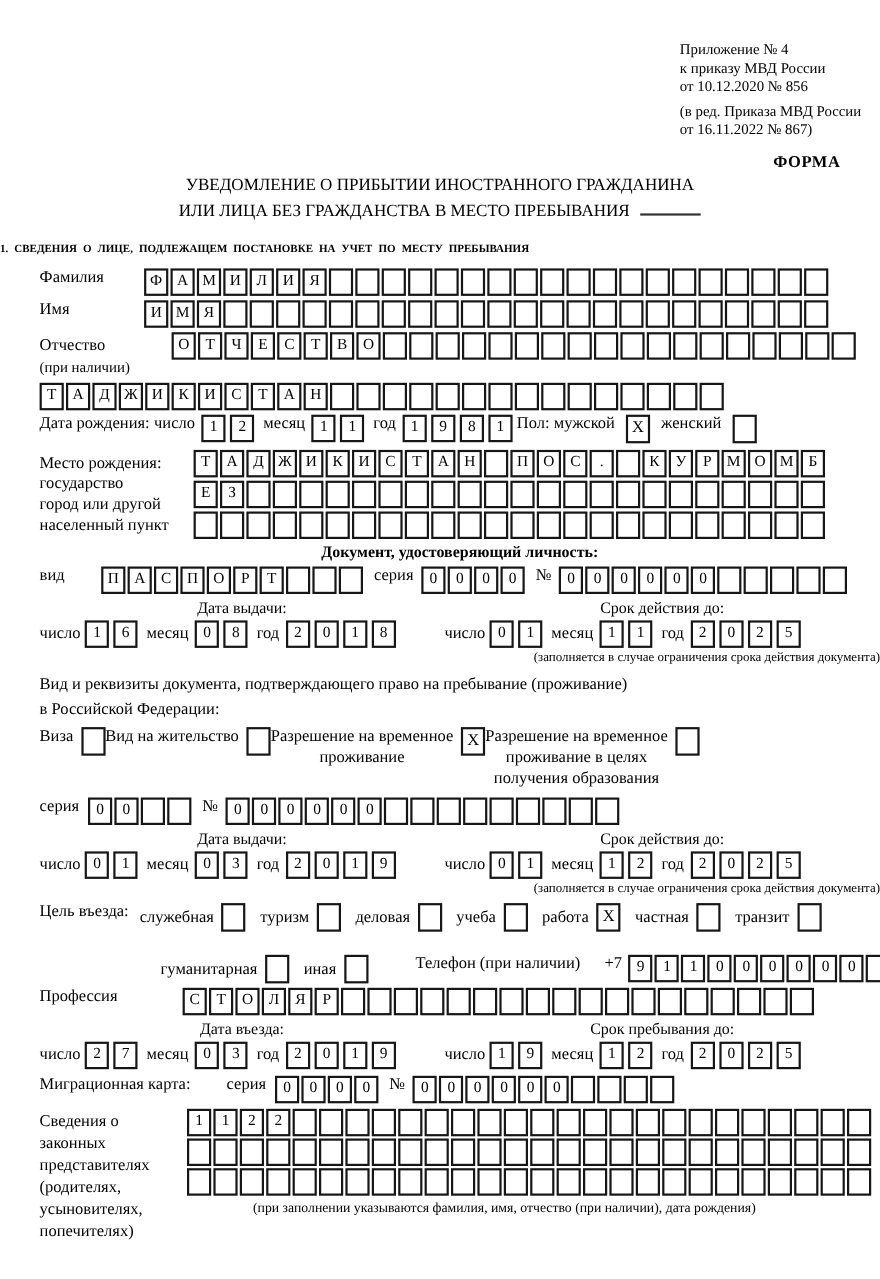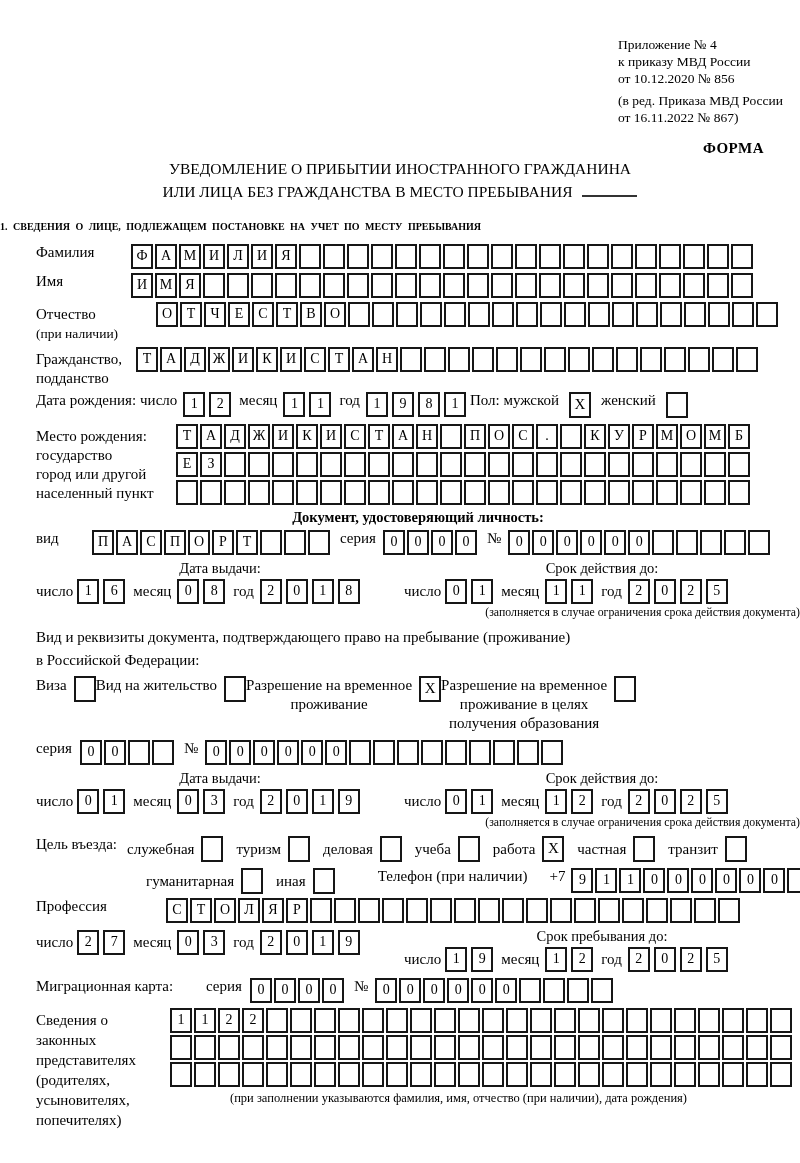--- a/index.html
+++ b/index.html
@@ -78,24 +78,20 @@
 
   <div class="row2l">
     <span class="lblcol w120">
       <span>Отчество</span><br>
       <span class="sub">(при наличии)</span>
     </span>
     <span class="cells"><span class="cell">О</span><span class="cell">Т</span><span class="cell">Ч</span><span class="cell">Е</span><span class="cell">С</span><span class="cell">Т</span><span class="cell">В</span><span class="cell">О</span><span class="cell"></span><span class="cell"></span><span class="cell"></span><span class="cell"></span><span class="cell"></span><span class="cell"></span><span class="cell"></span><span class="cell"></span><span class="cell"></span><span class="cell"></span><span class="cell"></span><span class="cell"></span><span class="cell"></span><span class="cell"></span><span class="cell"></span><span class="cell"></span><span class="cell"></span><span class="cell"></span></span>
   </div>
 
   <div class="row2l">
-    <span class="lblcol w100">
-      <span>Гражданство,</span><br>
-      <span>подданство</span>
-    </span>
     <span class="cells"><span class="cell">Т</span><span class="cell">А</span><span class="cell">Д</span><span class="cell">Ж</span><span class="cell">И</span><span class="cell">К</span><span class="cell">И</span><span class="cell">С</span><span class="cell">Т</span><span class="cell">А</span><span class="cell">Н</span><span class="cell"></span><span class="cell"></span><span class="cell"></span><span class="cell"></span><span class="cell"></span><span class="cell"></span><span class="cell"></span><span class="cell"></span><span class="cell"></span><span class="cell"></span><span class="cell"></span><span class="cell"></span><span class="cell"></span><span class="cell"></span><span class="cell"></span></span>
   </div>
 
   <div class="row dg">
     <span>Дата рождения:</span>
     <span class="w">число</span>
     <span class="cells"><span class="cell">1</span><span class="cell">2</span></span>
     <span class="w">месяц</span>
     <span class="cells"><span class="cell">1</span><span class="cell">1</span></span>
     <span class="w">год</span>
@@ -244,41 +240,42 @@
     <span class="pgroup">
       <span class="pl">частная</span>
       <span class="cb"></span>
     </span>
     <span class="pgroup" style="margin-right:0">
       <span class="pl">транзит</span>
       <span class="cb"></span>
     </span>
   </div>
 
-  <div class="row" style="margin-top:6px">
+  <div class="row" style="margin-top:21px">
     <span class="pgroup" style="margin-left:110px">
       <span class="pl">гуманитарная</span>
       <span class="cb"></span>
     </span>
     <span class="pgroup">
       <span class="pl">иная</span>
       <span class="cb"></span>
     </span>
     <span class="ml30">Телефон (при наличии)</span>
     <span style="margin:0 6px 0 22px">+7</span>
     <span class="cells"><span class="cell">9</span><span class="cell">1</span><span class="cell">1</span><span class="cell">0</span><span class="cell">0</span><span class="cell">0</span><span class="cell">0</span><span class="cell">0</span><span class="cell">0</span><span class="cell"></span></span>
   </div>
 
   <div class="row">
     <span class="w130">Профессия</span>
     <span class="cells"><span class="cell">С</span><span class="cell">Т</span><span class="cell">О</span><span class="cell">Л</span><span class="cell">Я</span><span class="cell">Р</span><span class="cell"></span><span class="cell"></span><span class="cell"></span><span class="cell"></span><span class="cell"></span><span class="cell"></span><span class="cell"></span><span class="cell"></span><span class="cell"></span><span class="cell"></span><span class="cell"></span><span class="cell"></span><span class="cell"></span><span class="cell"></span><span class="cell"></span><span class="cell"></span><span class="cell"></span><span class="cell"></span></span>
   </div>
 
   <div class="pair">
     <div class="left">
+      <div class="gtitle">Дата въезда:</div>
       <div class="grow dg">
         <span>число</span>
         <span class="cells" style="margin-left:4px"><span class="cell">2</span><span class="cell">7</span></span>
         <span class="w">месяц</span>
         <span class="cells"><span class="cell">0</span><span class="cell">3</span></span>
         <span class="w">год</span>
         <span class="cells"><span class="cell">2</span><span class="cell">0</span><span class="cell">1</span><span class="cell">9</span></span>
       </div>
     </div>
     <div class="right">

